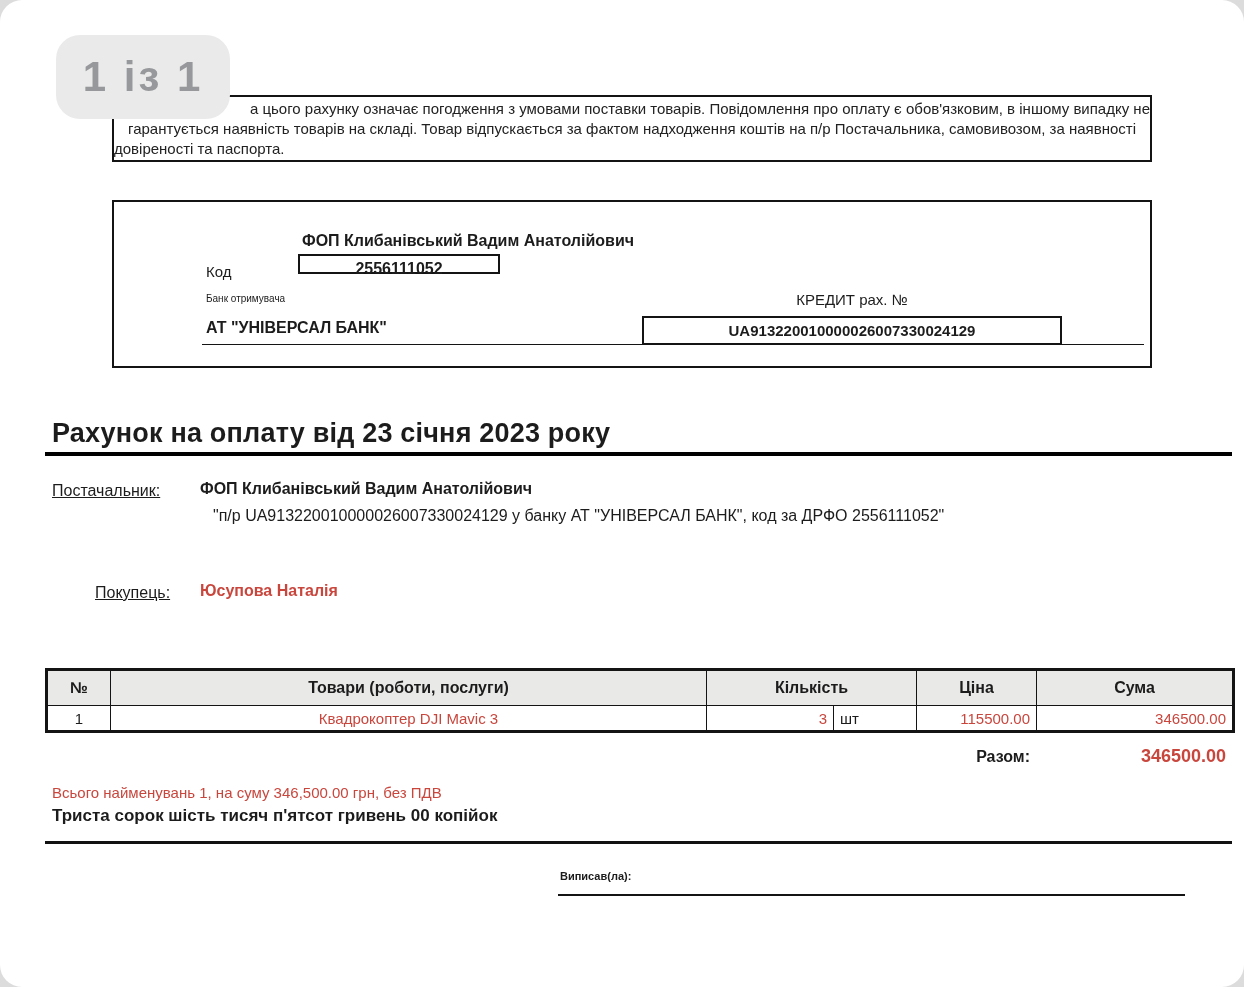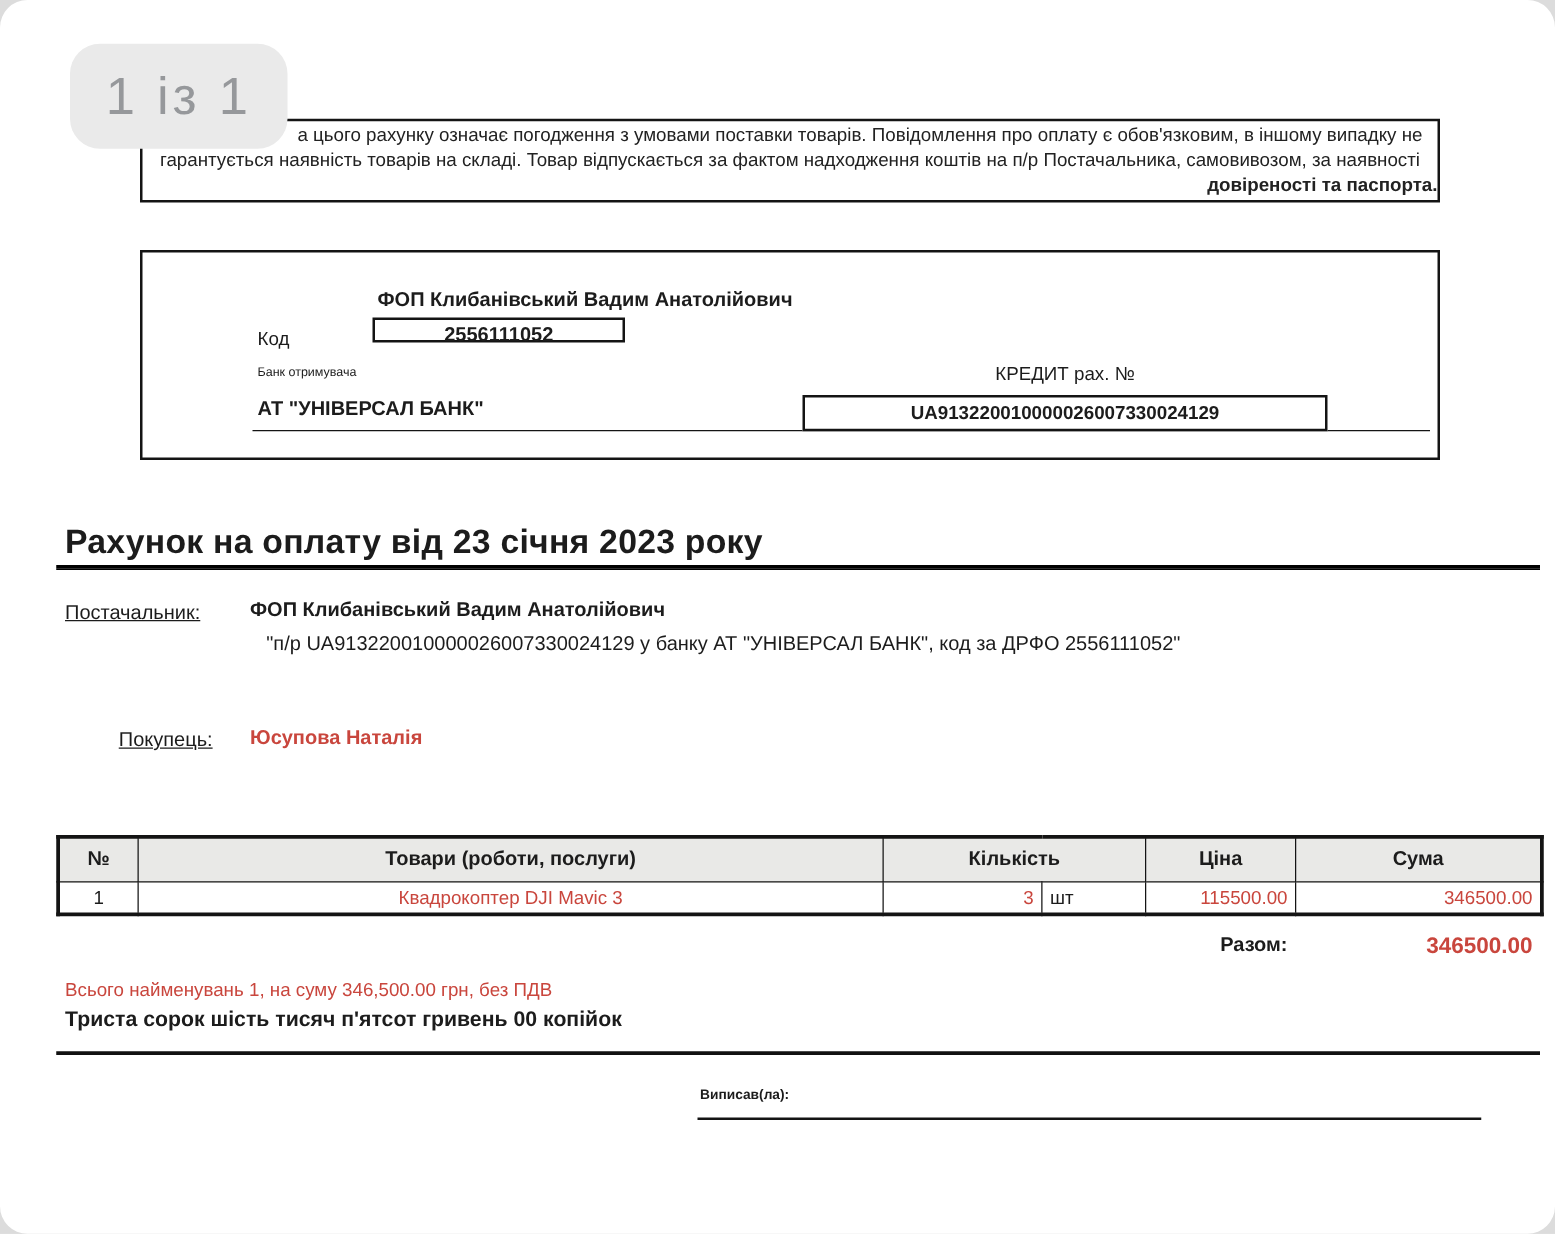--- a/index.html
+++ b/index.html
@@ -2,28 +2,28 @@
 <html lang="uk" style="--red: #c9463d;"><head>
 <meta charset="utf-8">
 <style>
   * { margin:0; padding:0; box-sizing:border-box; }
   html,body { width:1244px; height:987px; background:#dcdcdc; font-family:"Liberation Sans", sans-serif; color:#1c1c1c; }
   .screen{ position:absolute; left:0; top:0; width:1244px; height:987px; background:#ffffff; border-radius:22px; overflow:hidden; }
 
   
   .badge{ position:absolute; left:56px; top:35px; width:174px; height:84px; background:#eaeaea;
           border-radius:24px; display:flex; align-items:center; justify-content:center;
-          font-size:42px; font-weight:400; color:#96989b; letter-spacing:3px; z-index:5;}
+          font-size:42px; font-weight:700; color:#96989b; letter-spacing:3px; z-index:5;}
 
   
   .terms-box{ position:absolute; left:112px; top:95px; width:1040px; height:67px;
               border:2px solid #141414; font-size:15px; line-height:20px; padding-top:2px; color:#222; }
-  .terms-l1{ text-align:right; padding-right:12px; }
+  .terms-l1{ text-align:right; }
   .terms-l2{ text-align:center; }
-  .terms-l3{ text-align:right;font-weight:bold; }
+  .terms-l3{ text-align:left; }
 
   
   .bank-box{ position:absolute; left:112px; top:200px; width:1040px; height:168px; border:2px solid #141414; }
   .bank-company{ position:absolute; left:188px; top:30px; font-weight:bold; font-size:16px; }
   .code-label{ position:absolute; left:92px; top:61px; font-size:15px; }
   .code-box{ position:absolute; left:184px; top:52px; width:202px; height:20px; border:2px solid #141414;
              text-align:center; font-weight:bold; font-size:16px; line-height:26px; background:#fff;}
   .bank-label{ position:absolute; left:92px; top:91px; font-size:10px; }
   .credit-label{ position:absolute; left:528px; top:89px; width:420px; text-align:center; font-size:15px; }
   .bank-name{ position:absolute; left:92px; top:117px; font-weight:bold; font-size:16px; }

